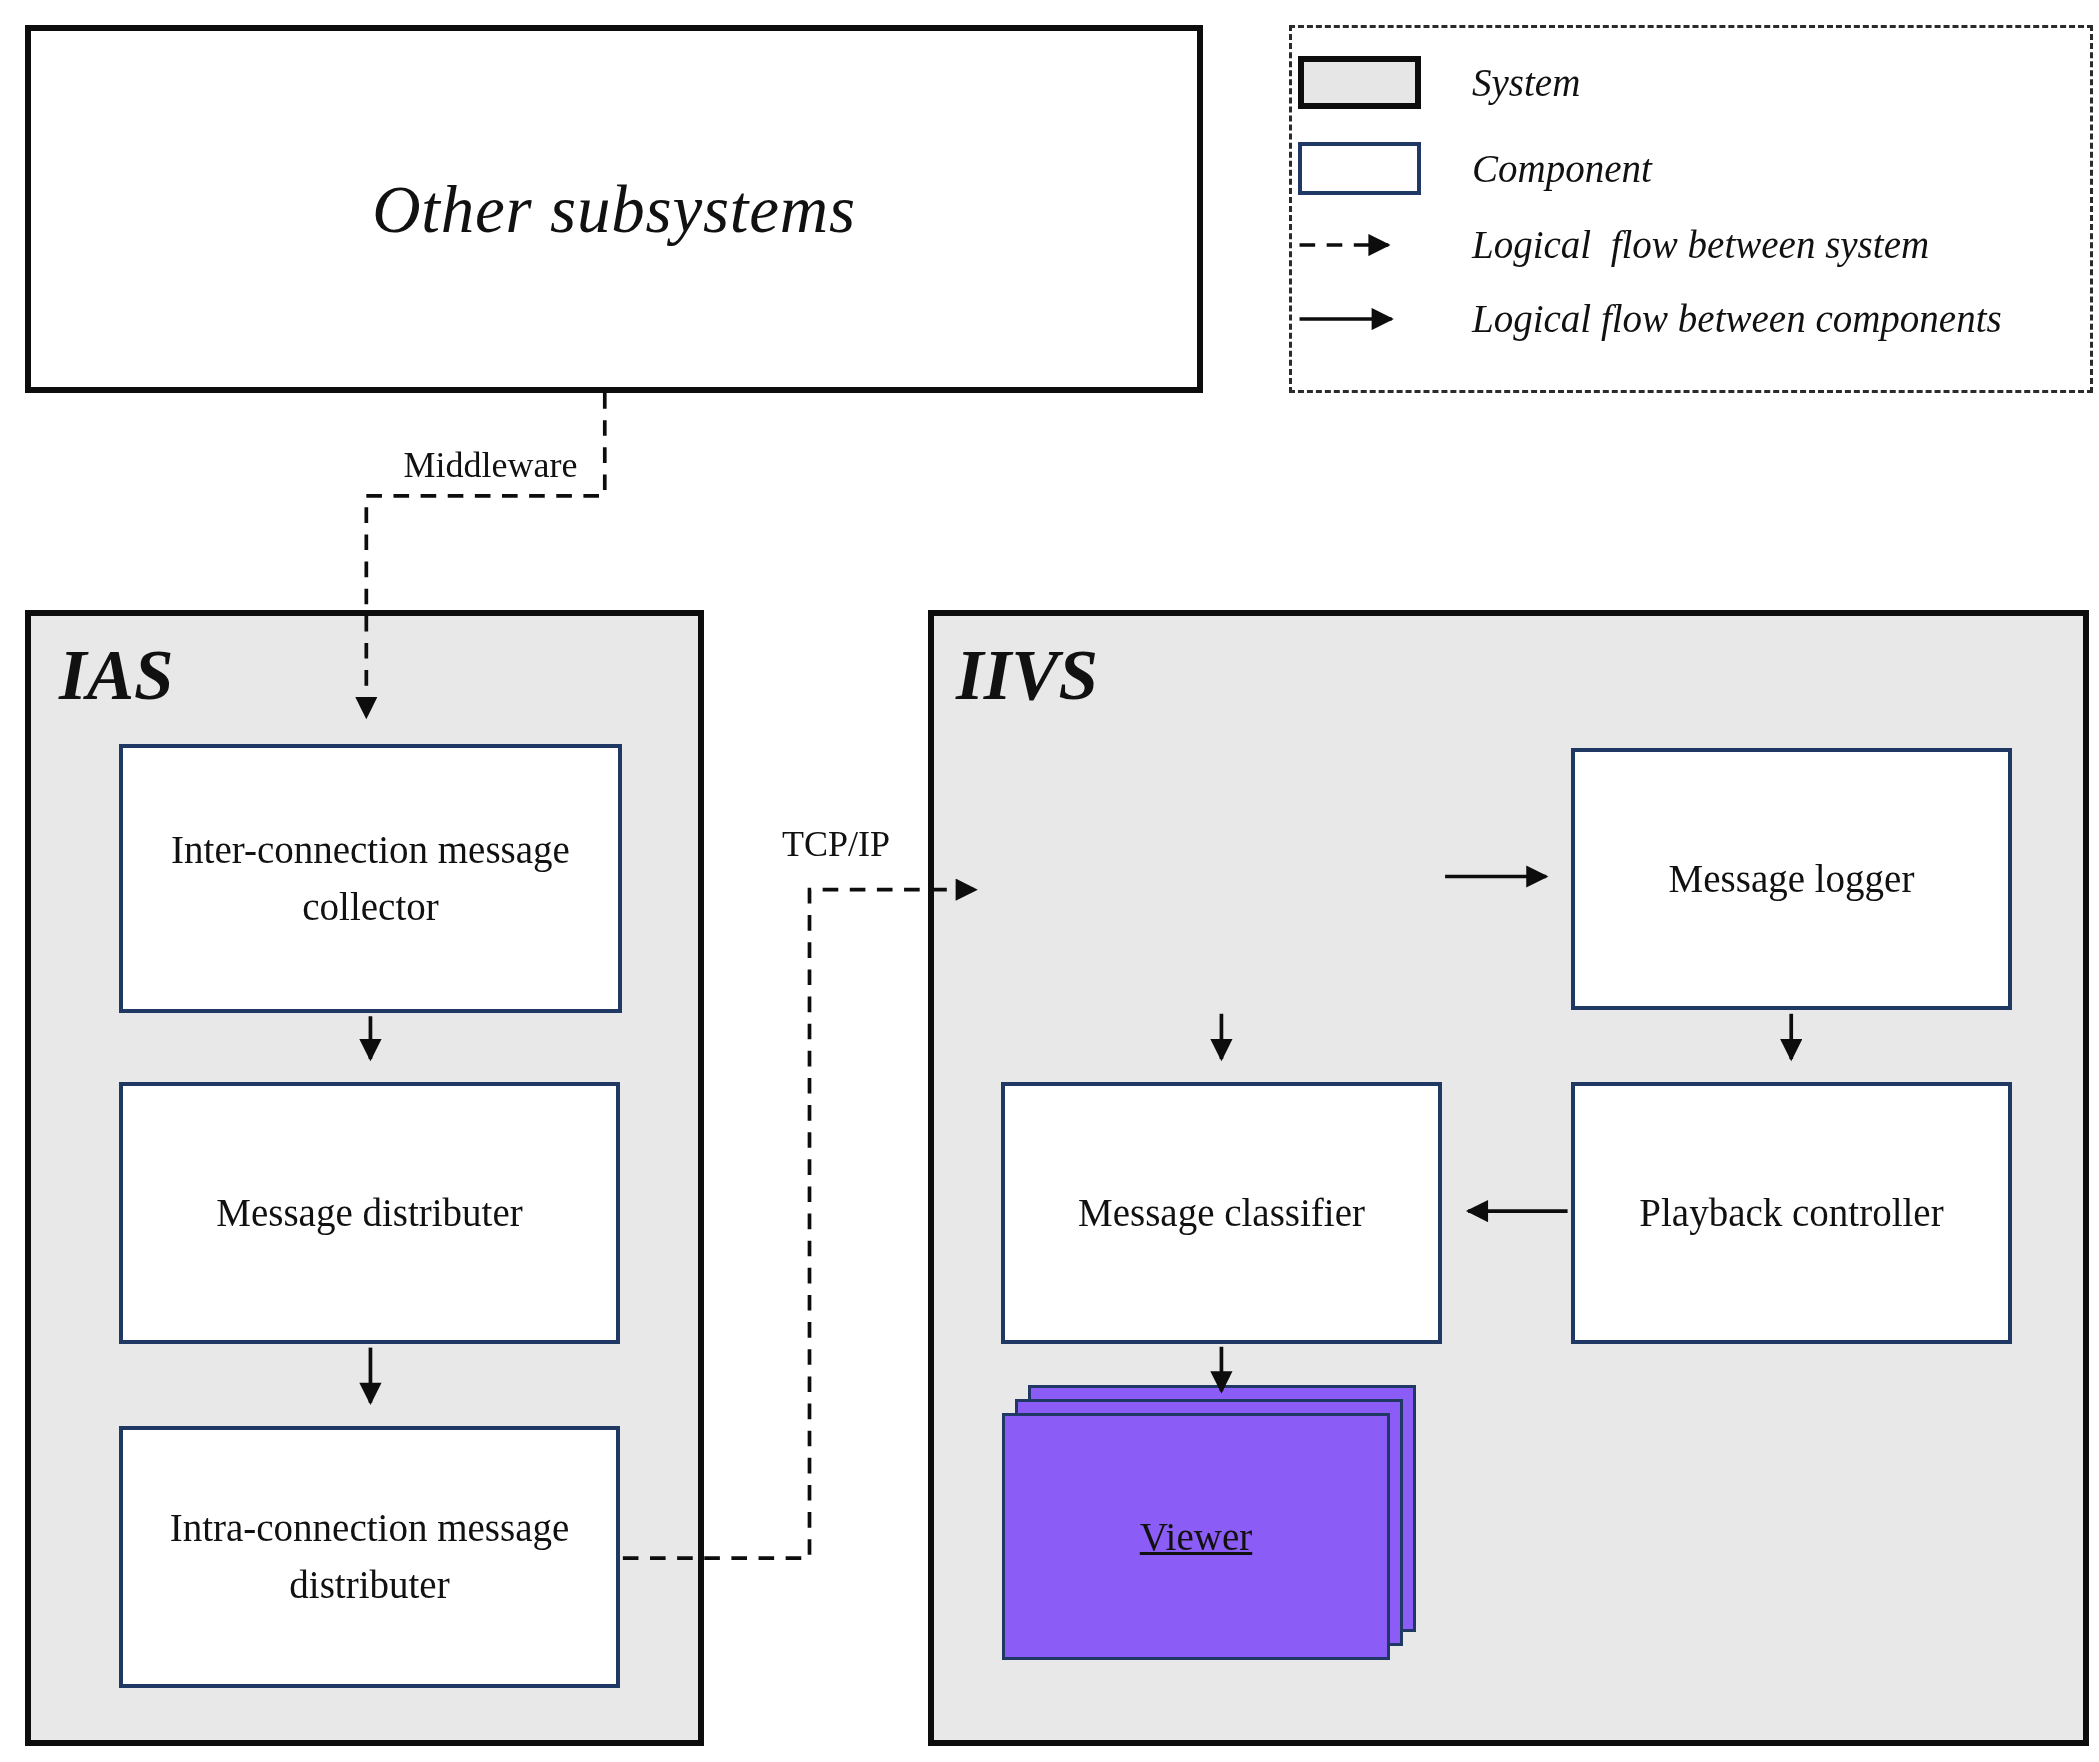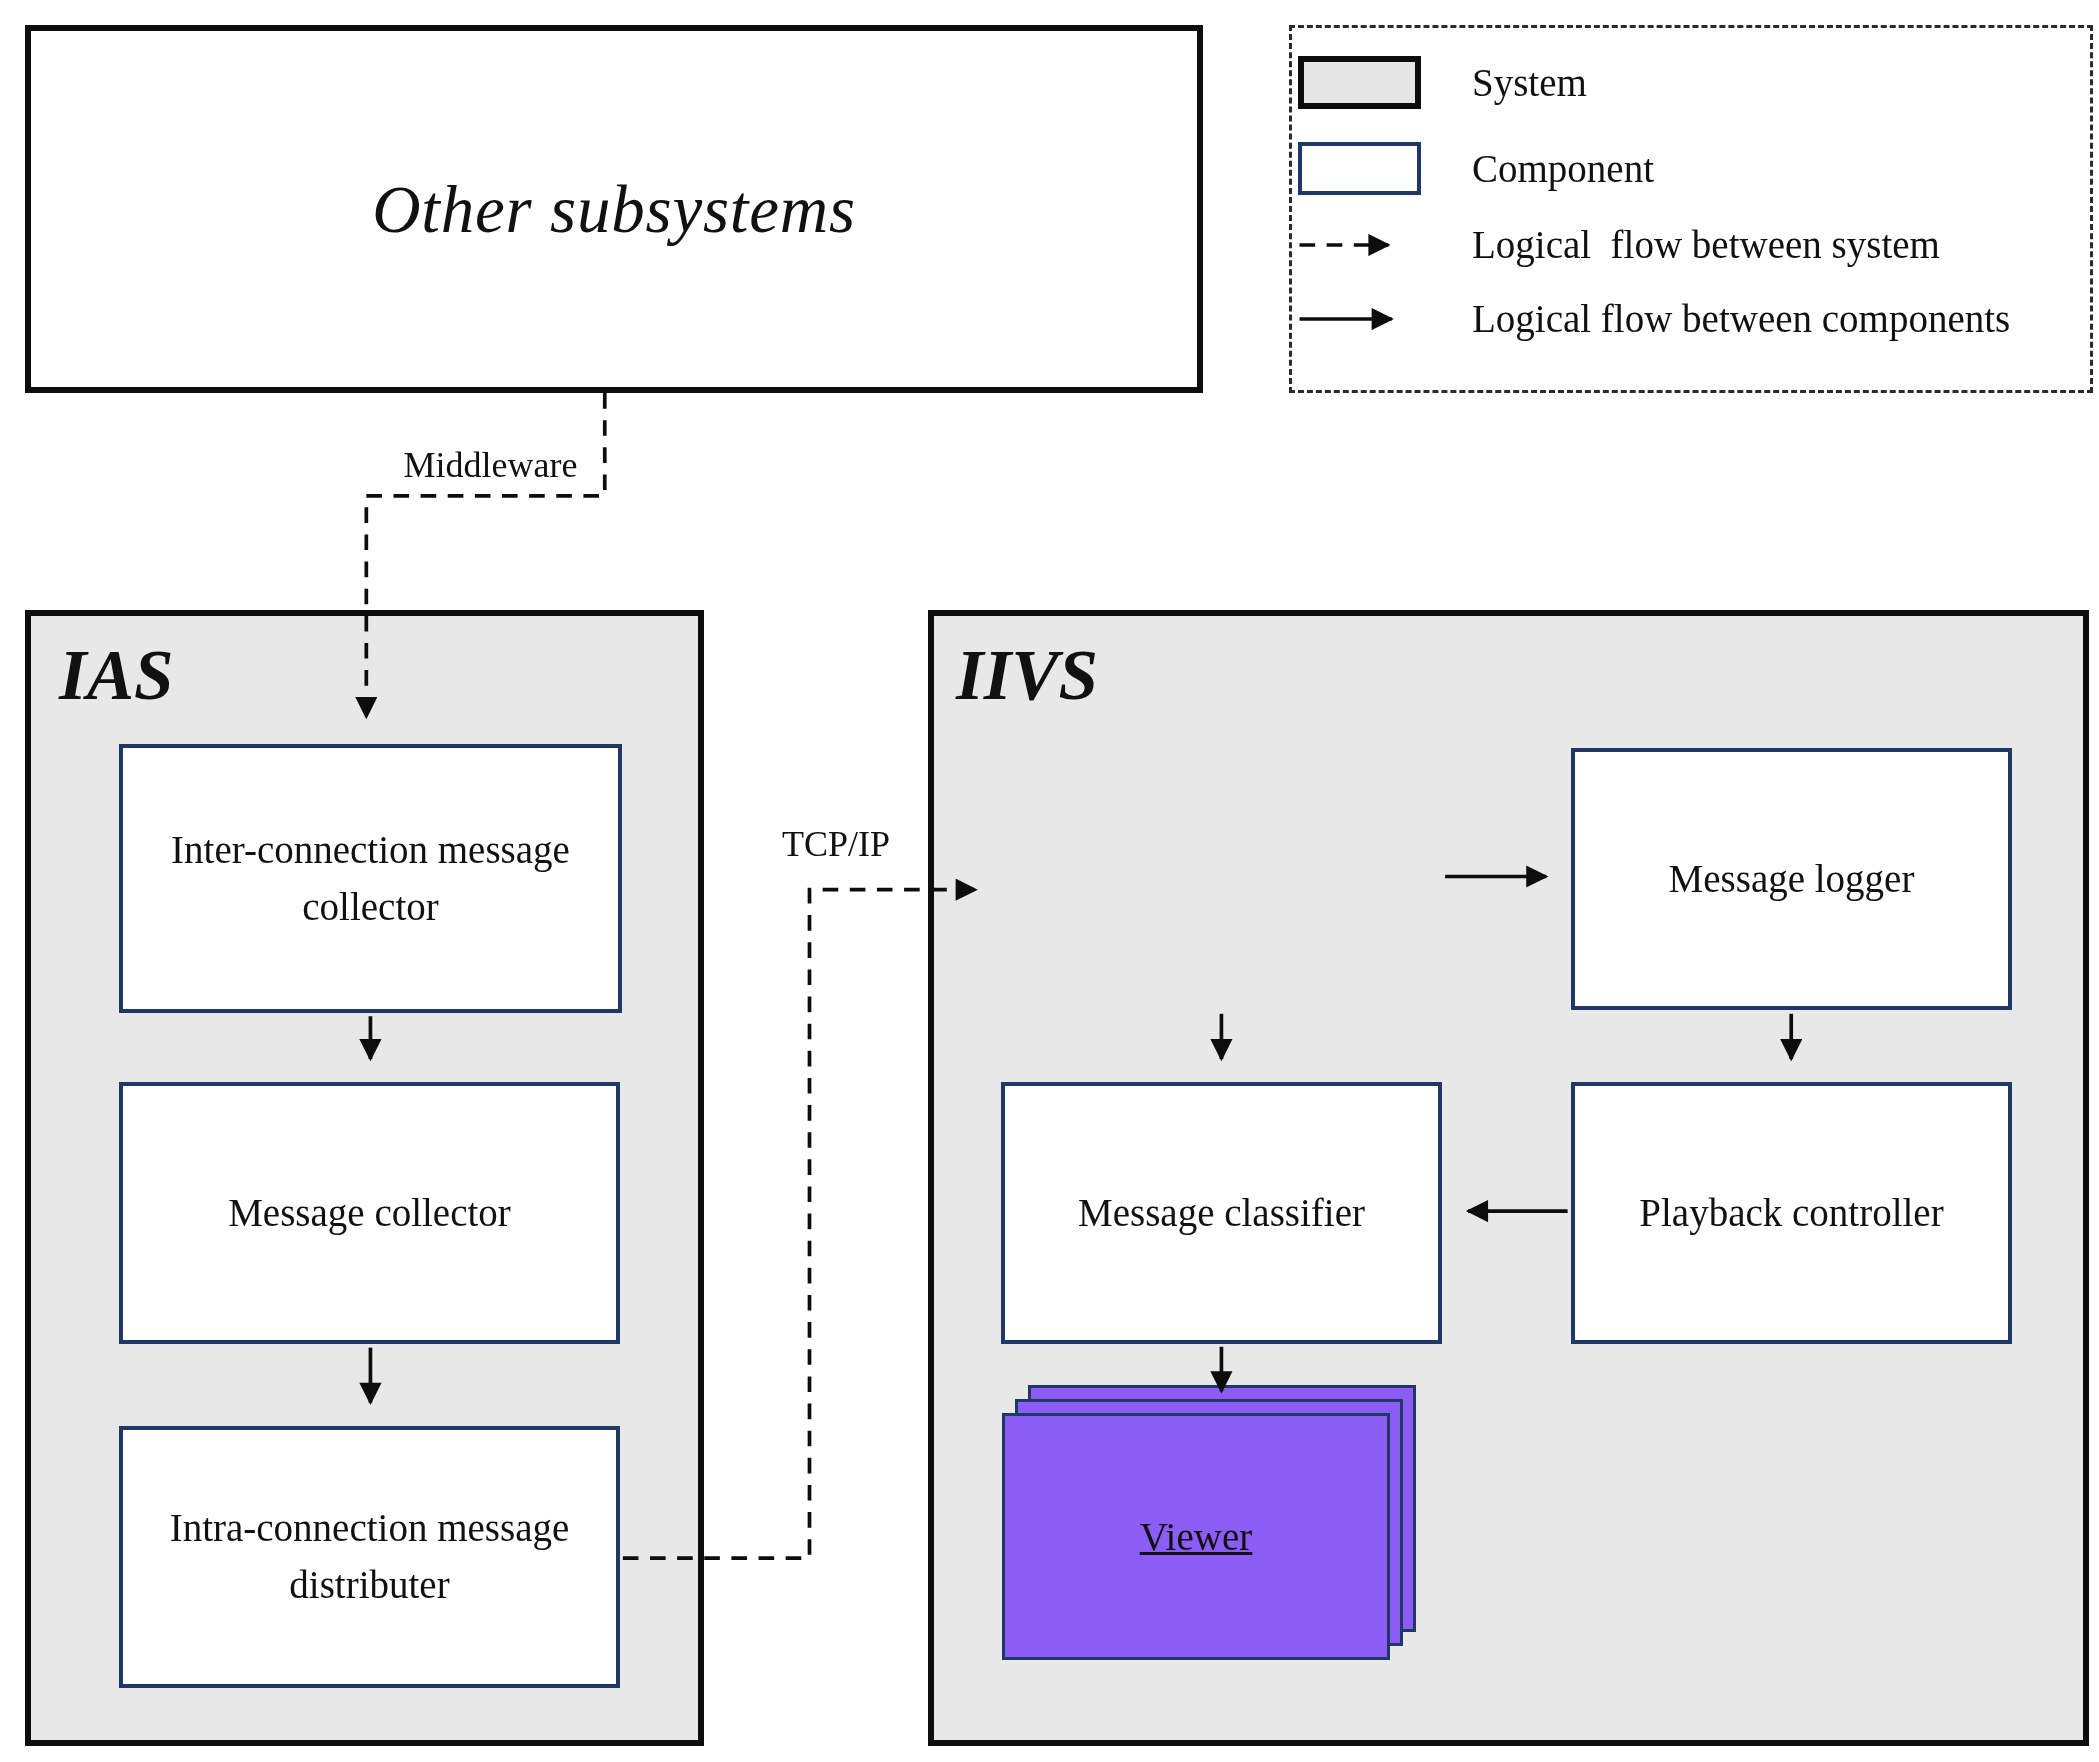--- a/index.html
+++ b/index.html
@@ -27,21 +27,21 @@
   }
   .legend-swatch-system{
     left:1298px;top:56px;width:123px;height:53px;
     background:#e6e6e6;border:6.6px solid #0d0d0d;
   }
   .legend-swatch-component{
     left:1298px;top:142px;width:123px;height:53px;
     background:#ffffff;border:4.1px solid #1f3864;
   }
   .legend-label{
-    font-size:39px;line-height:1;
+    font-style:italic;font-size:39px;line-height:1;
     white-space:pre;display:flex;align-items:center;
   }
   .ll1{left:1472px;top:58px;height:49px;}
   .ll2{left:1472px;top:144px;height:49px;}
   .ll3{left:1472px;top:220px;height:49px;}
   .ll4{left:1472px;top:294px;height:49px;}
 
   
   .system-box{
     background:#e8e8e8;border:6.6px solid #0d0d0d;
@@ -108,21 +108,21 @@
   <div class="abs legend-swatch-system"></div>
   <div class="abs legend-swatch-component"></div>
   <div class="abs legend-label ll1">System</div>
   <div class="abs legend-label ll2">Component</div>
   <div class="abs legend-label ll3">Logical  flow between system</div>
   <div class="abs legend-label ll4">Logical flow between components</div>
 
   <div class="abs system-box ias-box"></div>
   <div class="abs system-label ias-label">IAS</div>
   <div class="abs component-box ias-c1">Inter-connection message collector</div>
-  <div class="abs component-box ias-c2">Message collector</div>
+  <div class="abs component-box ias-c2">Message distributer</div>
   <div class="abs component-box ias-c3">Intra-connection message distributer</div>
 
   <div class="abs system-box iivs-box"></div>
   <div class="abs system-label iivs-label">IIVS</div>
   <div class="abs component-box iivs-c2">Message logger</div>
   <div class="abs component-box iivs-c3">Message classifier</div>
   <div class="abs component-box iivs-c4">Playback controller</div>
 
   <div class="abs viewer-page vp-back"></div>
   <div class="abs viewer-page vp-mid"></div>

